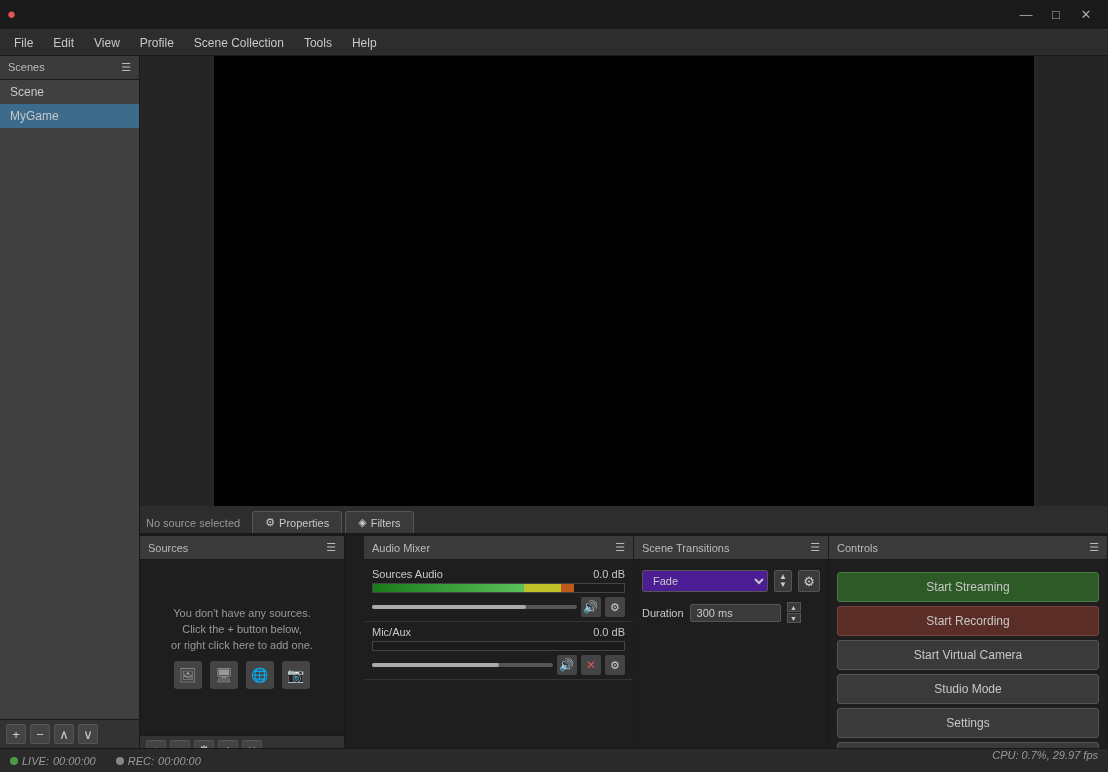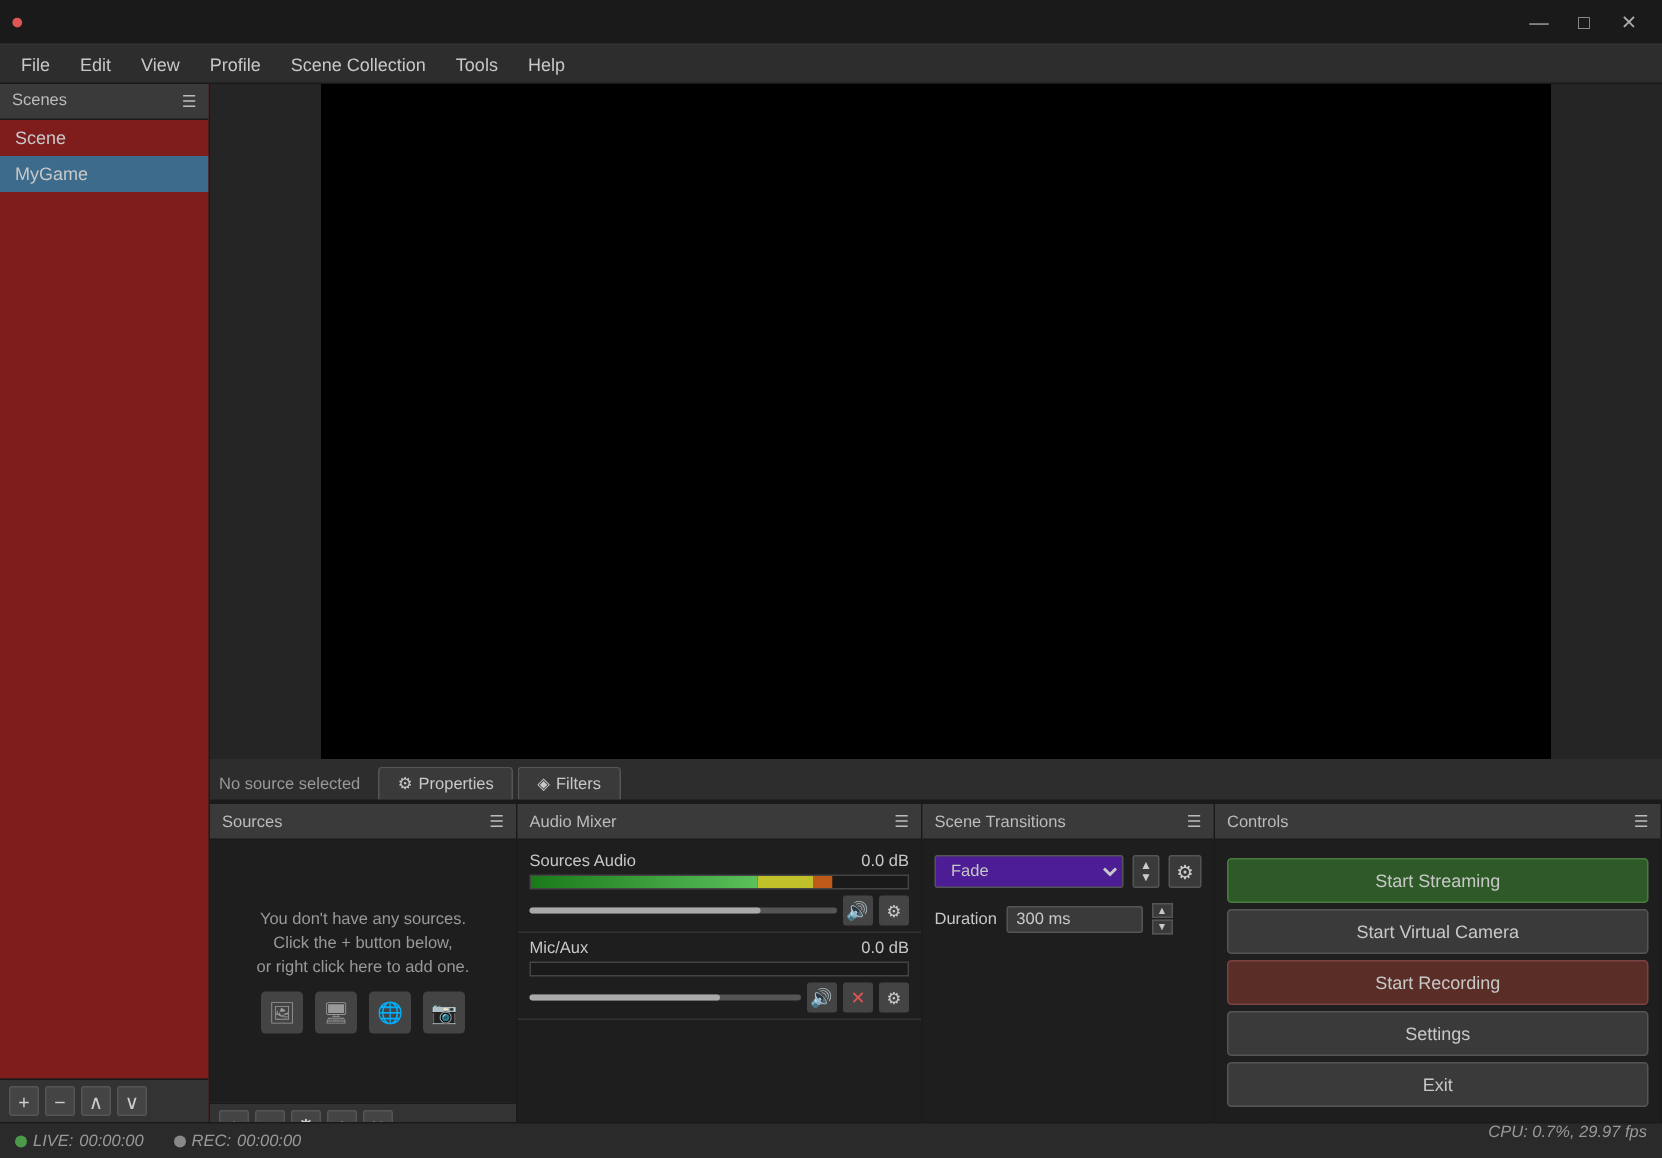--- a/index.html
+++ b/index.html
@@ -72,21 +72,21 @@
       width: 820px;
       height: 450px;
     }
     
     .panel {
       display: flex;
       flex-direction: column;
       border-right: 1px solid #1a1a1a;
     }
     .panel-sources { width: 205px; }
-    .panel-audio { width: 270px; }
+    .panel-audio { width: 270px; margin-left: 19px; }
     .panel-transitions { width: 195px; }
     .panel-controls { flex: 1; }
     .panel-header {
       background: #3a3a3a;
       padding: 5px 8px;
       font-size: 11px;
       color: #bbb;
       display: flex;
       align-items: center;
       justify-content: space-between;
@@ -319,21 +319,21 @@
     .status-dot.live { background: #4a9a4a; }
     .status-dot.rec { background: #888; }
     
     .app-body {
       display: flex;
       flex: 1;
       overflow: hidden;
     }
     .left-panel {
       width: 140px;
-      background: #7f1d1d;
+      background: #404040;
       display: flex;
       flex-direction: column;
       border-right: 1px solid #1a1a1a;
       flex-shrink: 0;
     }
     .left-panel-header {
       background: #3a3a3a;
       padding: 5px 8px;
       font-size: 11px;
       color: #bbb;
@@ -556,22 +556,23 @@
       </div>
 
       <div class="panel panel-controls">
         <div class="panel-header">
           <span>Controls</span>
           <span style="cursor:pointer;">☰</span>
         </div>
         <div class="panel-content">
           <div class="controls-panel">
             <button class="ctrl-btn stream">Start Streaming</button>
+            <button class="ctrl-btn record">Start Recording</button>
             <button class="ctrl-btn">Start Virtual Camera</button>
-            <button class="ctrl-btn record">Start Recording</button>
+            <button class="ctrl-btn">Studio Mode</button>
             <button class="ctrl-btn">Settings</button>
             <button class="ctrl-btn">Exit</button>
           </div>
         </div>
       </div>
 
     </div>
   </div>
 </div>
 

